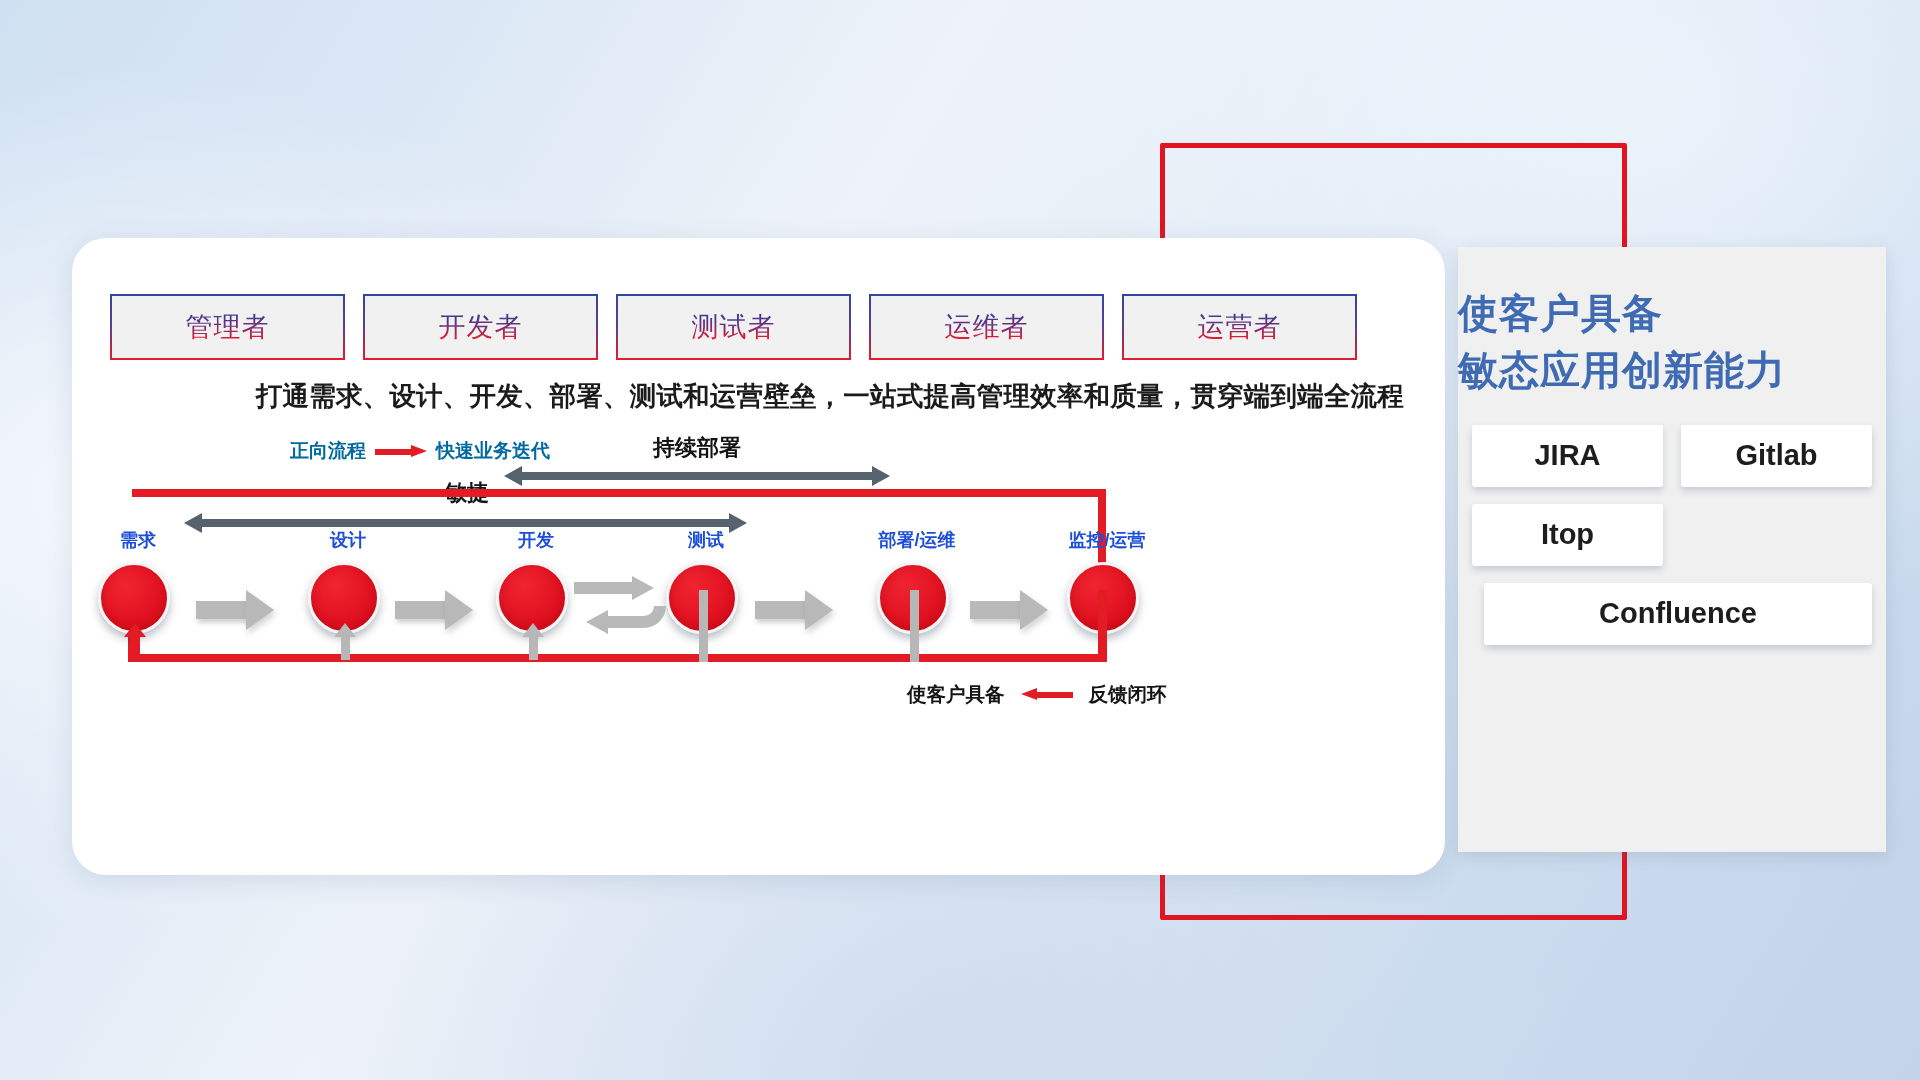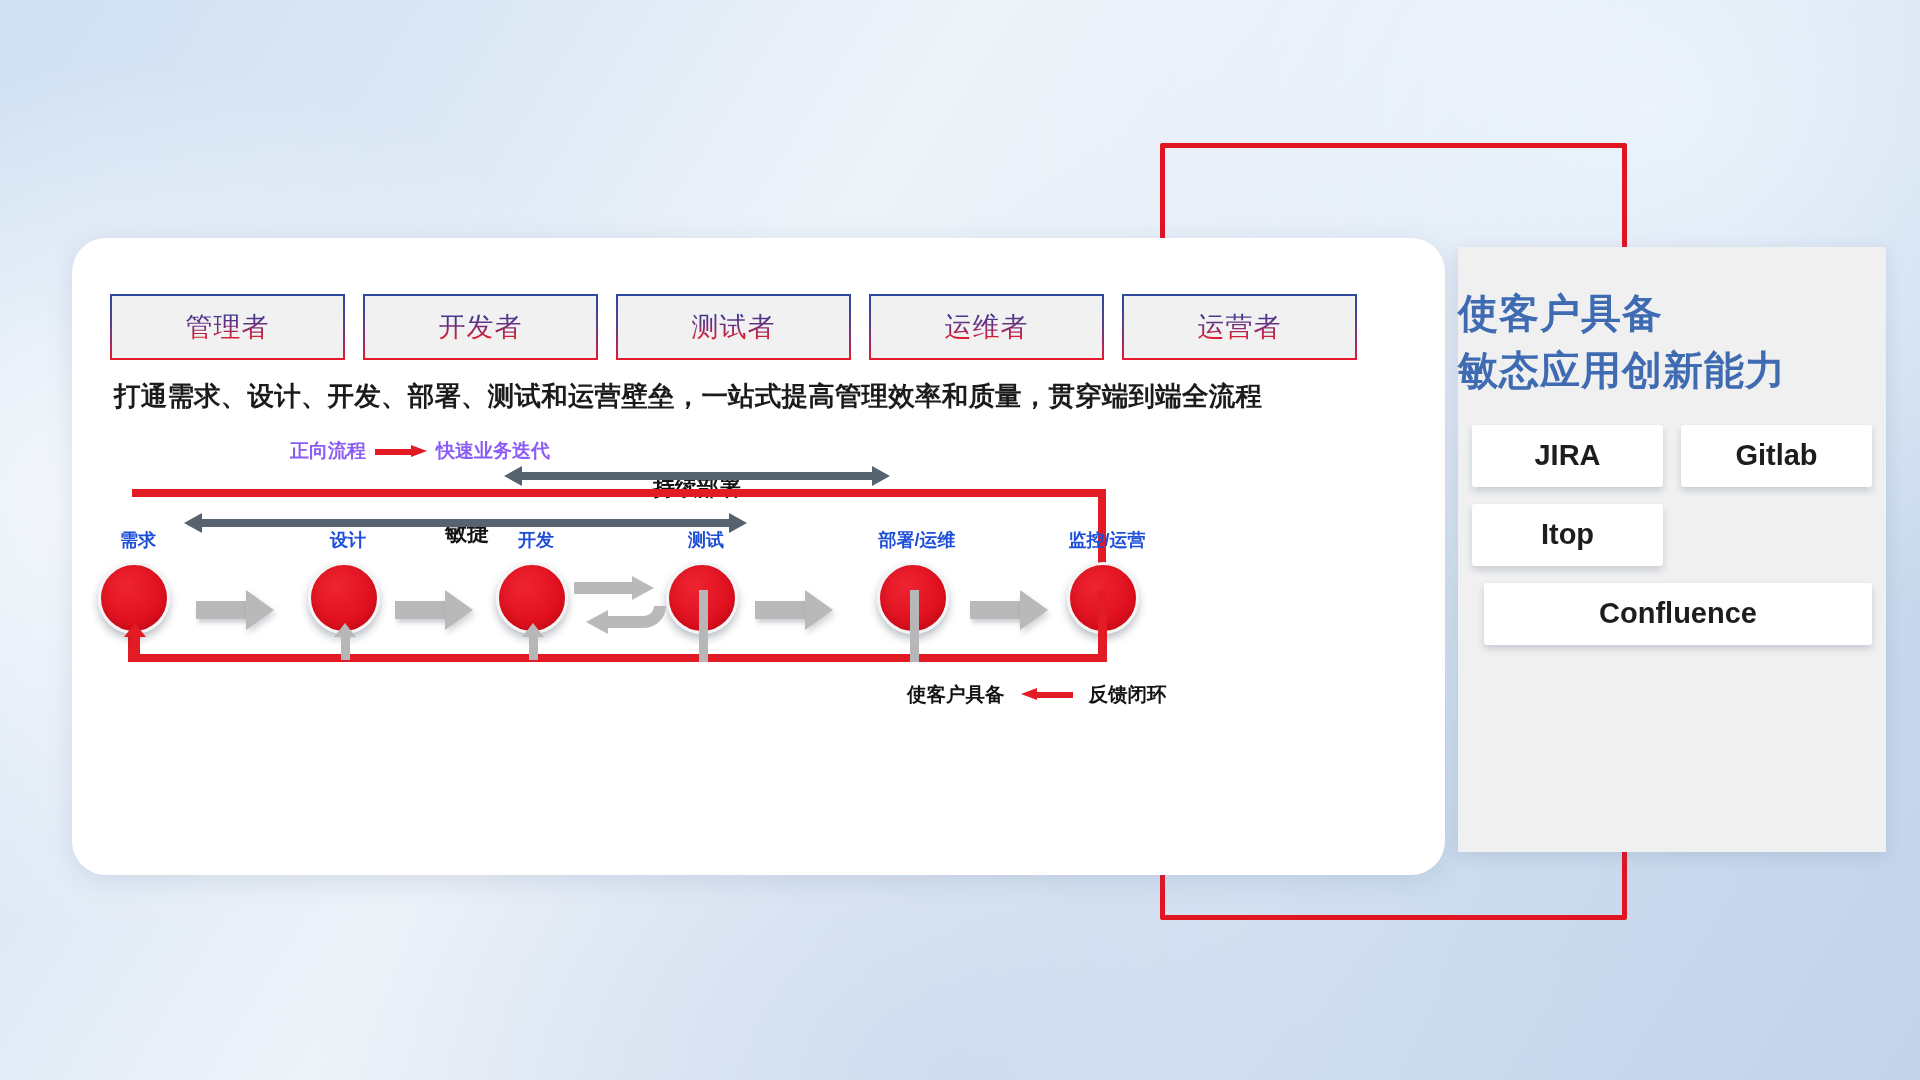--- a/index.html
+++ b/index.html
@@ -43,46 +43,47 @@
     background:linear-gradient(180deg,#2b3f96 0%,#6c2f7e 45%,#ea1b2b 85%);
     -webkit-background-clip:text; background-clip:text;
     -webkit-text-fill-color:transparent; color:transparent;
   }
 
   
   .desc{
     position:absolute; left:42px; top:140px; width:1290px;
     font-size:26.5px; font-weight:bold; color:#1b1b1b; letter-spacing:0.2px;
     white-space:nowrap;
+    text-align:right;
   }
 
   
   .legend-fwd{ position:absolute; left:218px; top:200px; display:flex; align-items:center; gap:9px;
-               font-size:19px; font-weight:bold; color:#8b5cf6; }
+               font-size:19px; font-weight:bold; color:#0369a1; }
   .legend-bwd{ position:absolute; left:835px; top:443px; display:flex; align-items:center; gap:16px;
                font-size:19.5px; font-weight:bold; color:#141414; }
 
   .ar-red{ width:52px; height:13px; position:relative; }
   .ar-red .shaft{ position:absolute; top:4px; height:6px; background:#e21b24; }
   .ar-red .head{ position:absolute; top:0; width:0; height:0; border-top:6.5px solid transparent;
                  border-bottom:6.5px solid transparent; }
   .ar-red.right .shaft{ left:0; width:37px; }
   .ar-red.right .head{ left:36px; border-left:16px solid #e21b24; }
   .ar-red.left .shaft{ right:0; width:37px; }
   .ar-red.left .head{ right:36px; border-right:16px solid #e21b24; }
 
   
   .span-arrow{ position:absolute; height:20px; }
   .span-arrow .bar{ position:absolute; left:16px; right:16px; top:6px; height:8px; background:#56636f; }
   .span-arrow .hl,.span-arrow .hr{ position:absolute; top:0; width:0; height:0;
     border-top:10px solid transparent; border-bottom:10px solid transparent; }
   .span-arrow .hl{ left:0; border-right:18px solid #56636f; }
   .span-arrow .hr{ right:0; border-left:18px solid #56636f; }
   .span-label{ position:absolute; font-size:22px; font-weight:bold; color:#141414;
-               white-space:nowrap; transform:translateX(-50%);margin-top:40px; }
+               white-space:nowrap; transform:translateX(-50%); }
 
   
   .loop-svg{ position:absolute; left:0; top:0; width:100%; height:100%; overflow:visible; }
 
   
   .stages{ position:absolute; left:0; top:0; width:100%; height:100%; }
   .stage{ position:absolute; width:80px; }
   .stage .lbl{ position:absolute; bottom:82px; left:50%; transform:translateX(-50%);
                font-size:18px; color:#1d4ed8; white-space:nowrap; font-weight:700; }
   .stage .dot{

